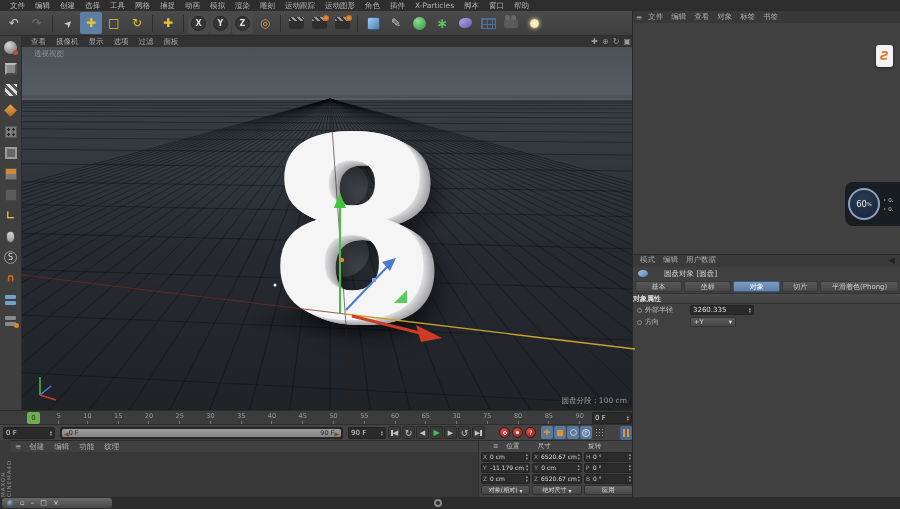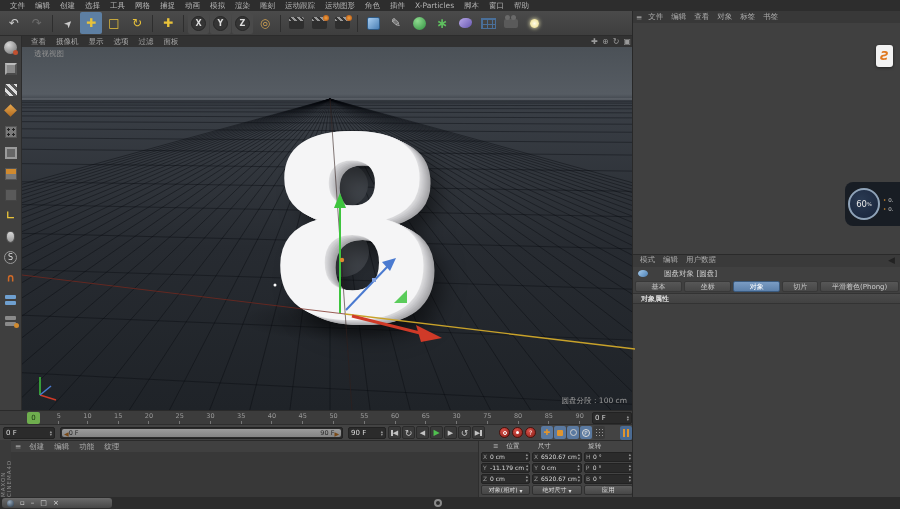--- a/index.html
+++ b/index.html
@@ -205,21 +205,21 @@
   .attrtitle { height:13px; display:flex; align-items:center; gap:16px; padding-left:5px;
     font-size:7.5px; color:#d0d0d0; }
   .atabs { display:flex; gap:2px; padding:1px 2px; height:13px; }
   .atabs span { flex:1; background:linear-gradient(#575757,#474747); border:1px solid #383838;
     border-radius:2px; font-size:7px; color:#ccc; display:flex; align-items:center; justify-content:center;
     white-space:nowrap; overflow:hidden; }
   .atabs span:nth-of-type(4) { flex:0.75; }
   .atabs span:nth-of-type(5) { flex:1.7; }
   .atabs span.active { background:linear-gradient(#7a9cc4,#5d81ab); color:#fff; border-color:#3a5a7e; }
   .asection { height:11px; display:flex; align-items:center; font-size:7px; font-weight:bold;
-    color:#d8d8d8; padding-left:8px; background:linear-gradient(#4a4a4a,#424242);
+    color:#d8d8d8; padding-left:0; background:linear-gradient(#4a4a4a,#424242);
     border-top:1px solid #333; border-bottom:1px solid #333; }
   .arow { display:flex; align-items:center; height:12px; gap:3px; padding-left:4px; }
   .acirc { width:5px; height:5px; border-radius:50%; border:1px solid #8a8a8a; }
   .albl { width:42px; font-size:7px; color:#c0c0c0; white-space:nowrap; }
   .abox { width:64px; height:10px; }
   .adrop { width:46px; height:10px; background:linear-gradient(#5a5a5a,#474747); border:1px solid #333;
     border-radius:2px; display:flex; align-items:center; justify-content:space-between; padding:0 3px;
     font-size:6.5px; color:#ddd; }
   
   .bottomstrip { position:absolute; left:0; top:497px; width:900px; height:12px; background:#2c2c2c; }
@@ -826,20 +826,41 @@
       </div>
       <div class="atabs">
 
       <span>基本</span>
           <span>坐标</span>
           <span class="active">对象</span>
           <span>切片</span>
           <span>平滑着色(Phong)</span>
         </div>
       <div class="asection">对象属性</div>
+      <div class="arow">
+        <span class="acirc"></span>
+        <span class="albl">外部半径</span>
+        <span class="abox">
+            <span class="field">
+              <span>3260.335</span>
+              <span class="stp">
+                <span>▴</span>
+                <span>▾</span>
+              </span>
+            </span>
+          </span>
+      </div>
+      <div class="arow">
+        <span class="acirc"></span>
+        <span class="albl">方向</span>
+        <span class="adrop">
+            <span>+Y</span>
+            <span>▾</span>
+          </span>
+      </div>
     </div>
   </div>
 
   <div class="hud">
     <div class="dial">
         <span>60</span>
         <small>%</small>
       </div>
     <div class="hudvals">
       <span>0.</span>

